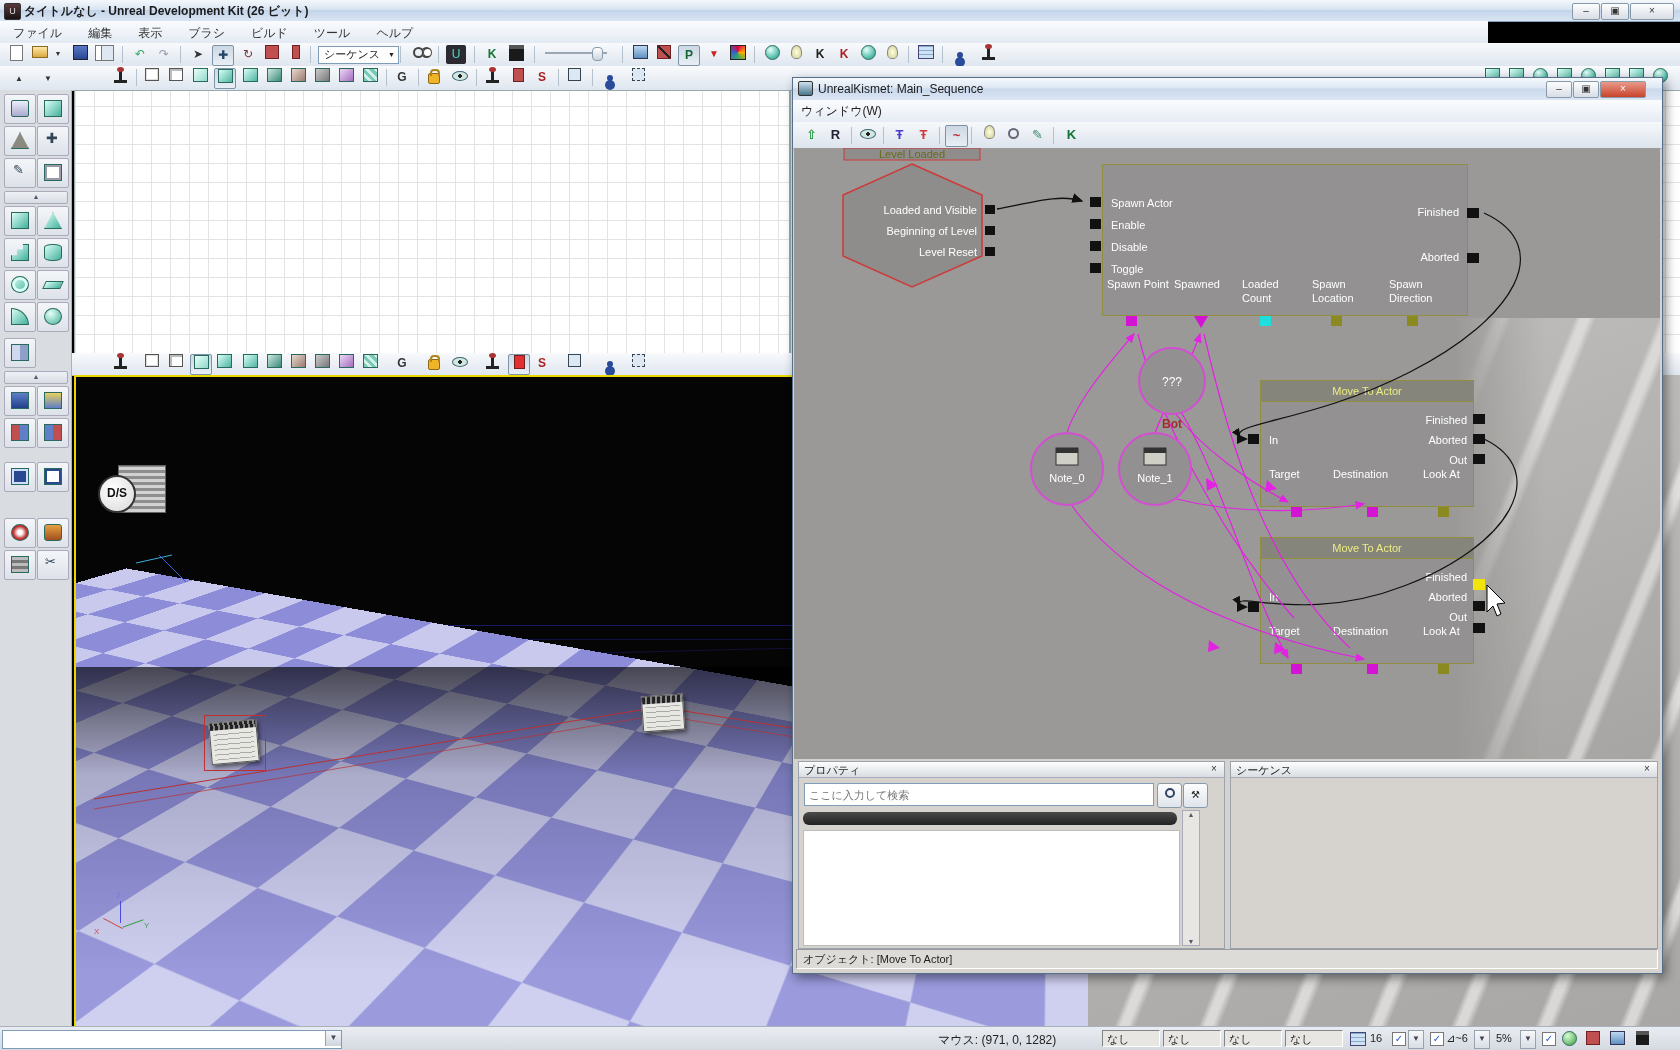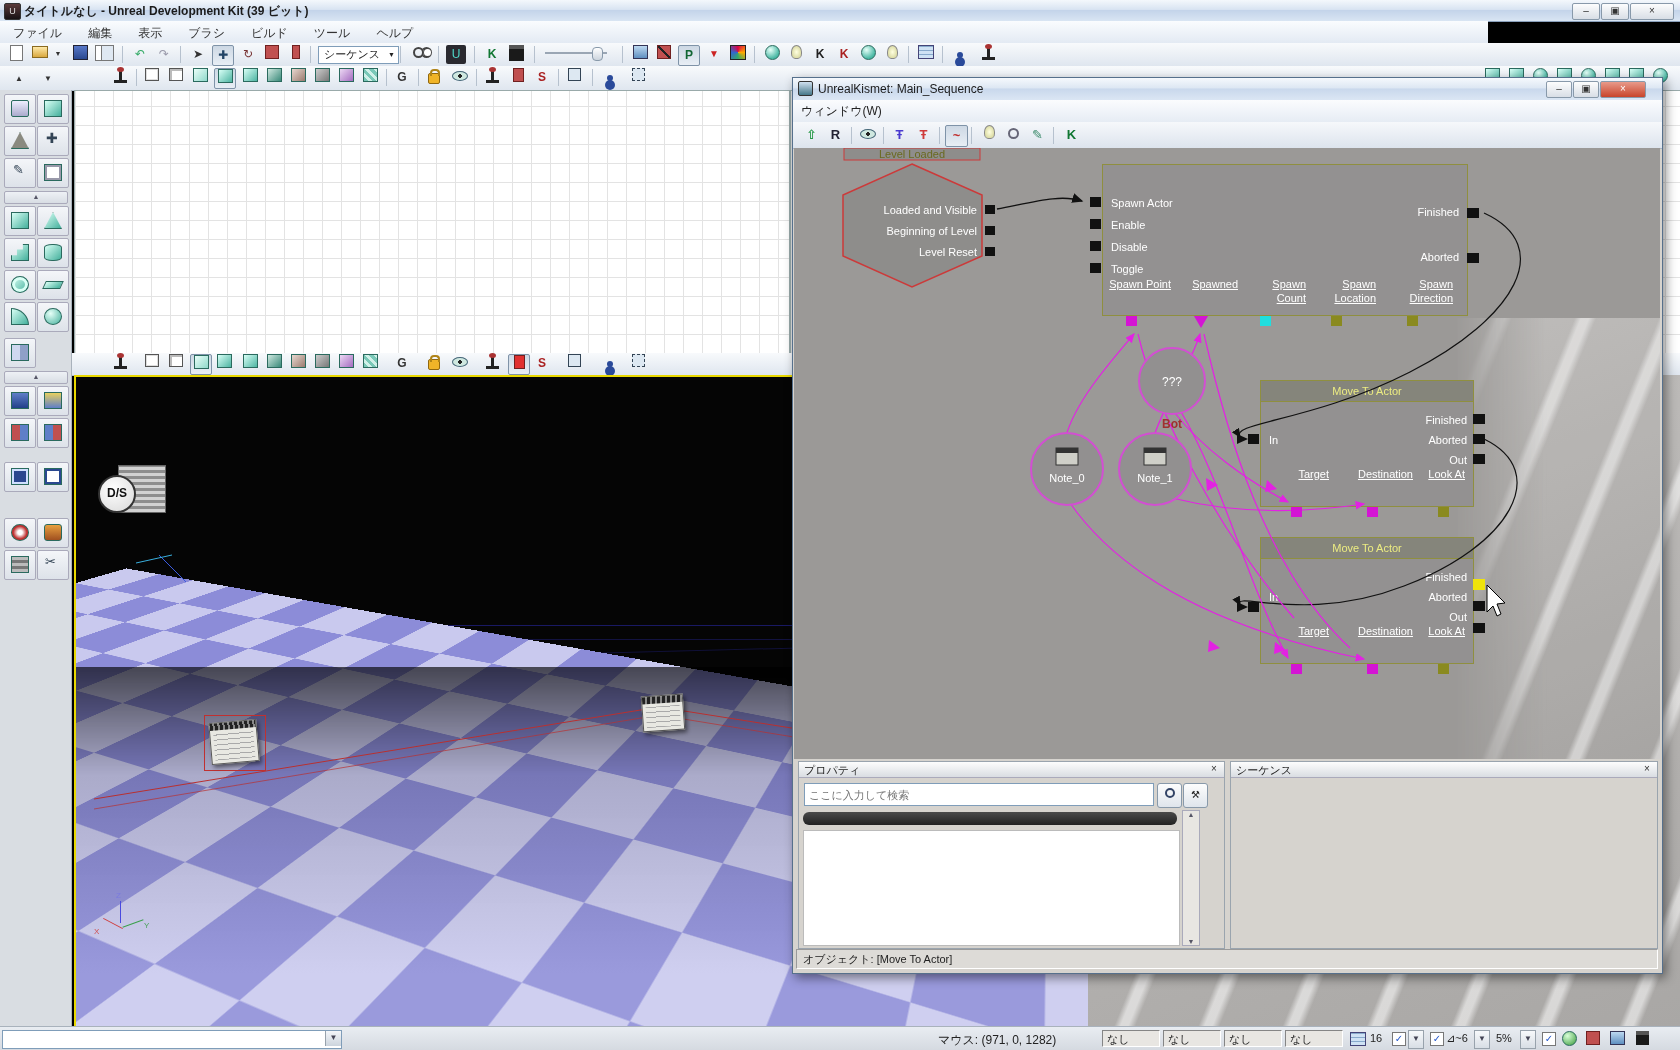--- a/index.html
+++ b/index.html
@@ -77,21 +77,21 @@
   .ktitle{position:absolute;left:0;top:0;right:0;height:22px;
      background:linear-gradient(#f6f9fd,#dde7f3 45%,#c9d8ec 50%,#dbe6f4);border-bottom:1px solid #9ab0c8;}
   .kmenu{position:absolute;left:0;top:22px;right:0;height:22px;background:linear-gradient(#fbfcfe,#e6ecf4);border-bottom:1px solid #bcc8d6;}
   .ktool{position:absolute;left:0;top:44px;right:0;height:26px;background:linear-gradient(#f6f8fb,#dde4ed);border-bottom:1px solid #aab6c4;}
   .kti{position:absolute;top:3px;width:21px;height:20px;text-align:center;line-height:19px;font-size:13px;font-weight:bold;}
   .kcanvas{position:absolute;left:1px;top:70px;width:866px;height:611px;background:#9b9997;overflow:hidden;}
   .knode{position:absolute;background:#939191;border:1px solid #8f8f3f;}
   .khead{height:20px;background:#85857b;border-bottom:1px solid #8f8f3f;color:#ecec82;
      text-align:center;line-height:20px;font-size:11px;}
   .klbl{position:absolute;color:#fff;font-size:11px;white-space:nowrap;}
-  .kvar{position:absolute;color:#fff;font-size:11px;text-align:right;line-height:14px;text-decoration:underline;}
+  .kvar{position:absolute;color:#fff;font-size:11px;text-align:left;line-height:14px;}
   .panel{position:absolute;background:#d6d3ce;border:1px solid #9aa4ae;}
   .phead{position:absolute;left:0;top:0;right:0;height:16px;background:linear-gradient(#fdfdfd,#d9dde2);
      border-bottom:1px solid #aab;font-size:11px;padding:1px 0 0 5px;box-sizing:border-box;}
   .pclose{position:absolute;top:1px;width:14px;height:13px;text-align:center;line-height:12px;font-size:10px;color:#333;}
   .searchbox{position:absolute;background:#ffffff;border:1px solid #7f9db9;font-size:11px;color:#777;padding:3px 4px;box-sizing:border-box;}
   .sqbtn{position:absolute;width:23px;height:23px;border:1px solid #8899aa;border-radius:3px;
      background:linear-gradient(#fdfdfd,#dfe5ec);text-align:center;line-height:21px;}
   .darkbar{position:absolute;height:13px;border-radius:6px;background:linear-gradient(#4a4a4a,#222);}
   .treerow{position:absolute;font-size:12px;color:#222;}
   .statusfld{position:absolute;height:17px;border:1px solid;border-color:#858585 #fff #fff #858585;
@@ -107,21 +107,21 @@
   .tealshape{position:absolute;left:6px;top:5px;width:16px;height:15px;
      background:linear-gradient(135deg,#d9fff5,#44b09c);border:1px solid #2a6a5e;}
   .sep{position:absolute;left:4px;width:62px;height:11px;border:1px solid #aab;border-radius:2px;
      background:linear-gradient(#eef1f5,#d8dde4);font-size:7px;text-align:center;line-height:9px;color:#556;}
 </style>
 </head>
 <body>
 
 <div class="abs titlebar">
   <div class="appicon">U</div>
-  <div class="t">タイトルなし - Unreal Development Kit (39 ビット)</div>
+  <div class="t">タイトルなし - Unreal Development Kit (26 ビット)</div>
   <div class="winbtn" style="left:1572px;width:26px;">–</div>
   <div class="winbtn" style="left:1601px;width:26px;">▣</div>
   <div class="winbtn" style="left:1630px;width:42px;">×</div>
 </div>
 
 <div class="abs menubar">
   <span>ファイル</span><span>編集</span><span>表示</span><span>ブラシ</span><span>ビルド</span><span>ツール</span><span>ヘルプ</span>
 </div>
 
 <div class="abs tb" style="left:0;top:43px;width:1680px;height:23px;">
@@ -309,21 +309,21 @@
 
     <div class="knode" style="left:308px;top:16px;width:364px;height:150px;">
       <div class="klbl" style="left:8px;top:32px;">Spawn Actor</div>
       <div class="klbl" style="left:8px;top:54px;">Enable</div>
       <div class="klbl" style="left:8px;top:76px;">Disable</div>
       <div class="klbl" style="left:8px;top:98px;">Toggle</div>
       <div class="klbl" style="right:8px;top:41px;">Finished</div>
       <div class="klbl" style="right:8px;top:86px;">Aborted</div>
       <div class="kvar" style="left:4px;top:112px;width:64px;">Spawn Point</div>
       <div class="kvar" style="left:71px;top:112px;width:64px;">Spawned</div>
-      <div class="kvar" style="left:139px;top:112px;width:64px;">Spawn Count</div>
+      <div class="kvar" style="left:139px;top:112px;width:64px;">Loaded Count</div>
       <div class="kvar" style="left:209px;top:112px;width:64px;">Spawn Location</div>
       <div class="kvar" style="left:286px;top:112px;width:64px;">Spawn Direction</div>
     </div>
 
     <div class="knode" style="left:466px;top:232px;width:212px;height:125px;">
       <div class="khead">Move To Actor</div>
       <div class="klbl" style="left:8px;top:53px;">In</div>
       <div class="klbl" style="right:6px;top:33px;">Finished</div>
       <div class="klbl" style="right:6px;top:53px;">Aborted</div>
       <div class="klbl" style="right:6px;top:73px;">Out</div>

